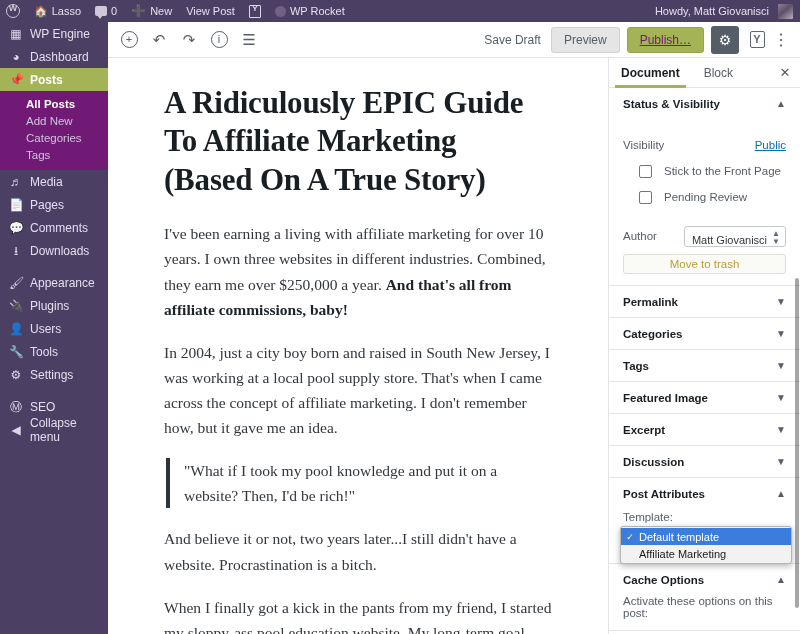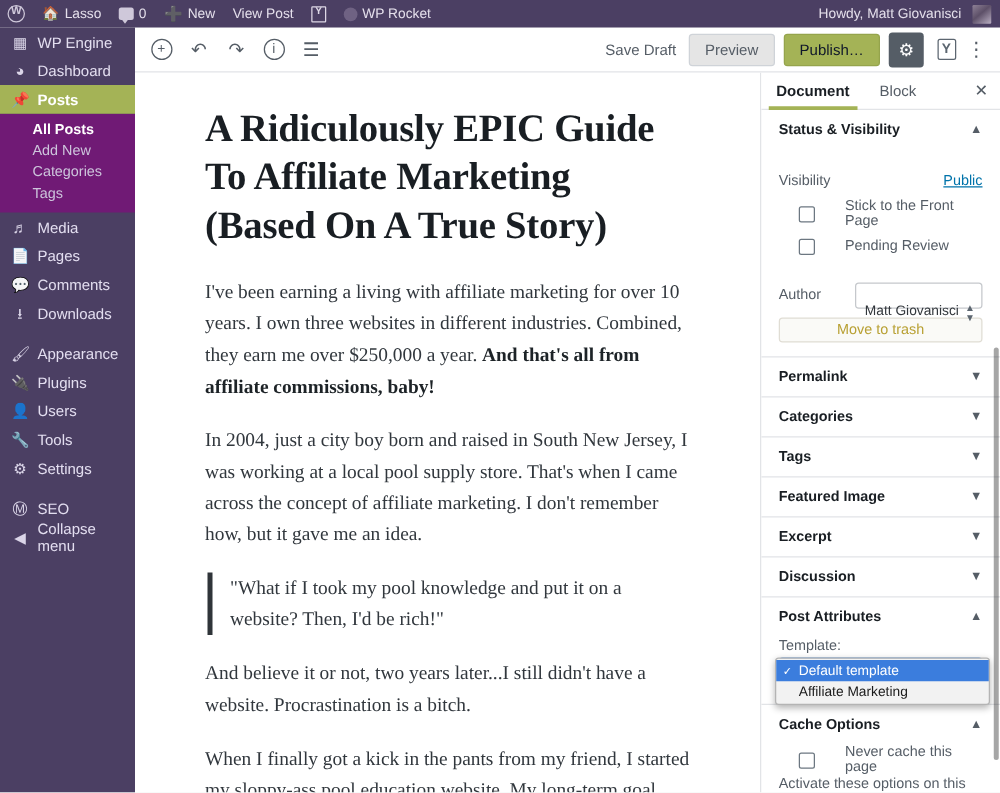--- a/index.html
+++ b/index.html
@@ -117,24 +117,25 @@
     font-size: 12px; color: #555d66; padding: 0 10px; height: 30px;
     display:flex; align-items:center;
   }
   .btn-preview {
     font-size: 12px; color: #555d66; background: #e5e5e5;
     border: 1px solid #cfd3d8; border-radius: 3px;
     height: 26px; padding: 0 12px; display:flex; align-items:center;
     margin-right: 7px;
   }
   .btn-publish {
-    font-size: 12px; color: #0f172a; background: #a4b356;
+    font-size: 12px; color: #701a75; background: #a4b356;
     border: 1px solid #95a44c; border-radius: 3px;
     height: 26px; padding: 0 12px; display:flex; align-items:center;
     margin-right: 7px;
+    text-decoration: underline;
   }
   .btn-gear {
     width: 28px; height: 28px; background: #555d66; border-radius: 3px;
     display:flex;align-items:center;justify-content:center;
     color:#fff; font-size: 14px; margin-right: 5px;
   }
   .btn-yoast {
     width: 26px; height: 28px; display:flex;align-items:center;justify-content:center;
   }
   .yoast-box {
@@ -205,30 +206,30 @@
   }
   .panel-head .grow { flex: 1; }
   .chev { color:#555d66; font-size: 10px; }
   .panel-body { padding: 0 14px 11px 14px; }
   .row {
     display: flex; align-items: center; height: 26px;
     font-size: 11.5px; color: #555d66; margin-top: 13px;
   }
   .row .grow { flex: 1; }
   .link-blue { color: #0073aa; text-decoration: underline; font-size: 11.5px; }
-  .cbrow { display:flex; align-items:center; gap: 24px; height: 26px; padding-left: 16px; }
+  .cbrow { display:flex; align-items:center; gap: 12px; height: 26px; padding-left: 16px; }
   .cbox {
     width: 13px; height: 13px; border: 1.5px solid #6c7781;
     border-radius: 2px; background: #fff; flex: 0 0 13px;
   }
   .cblabel { font-size: 11.5px; color: #555d66; }
   .select-box {
     border: 1px solid #c5c8cc; border-radius: 3px; background: #fff;
-    height: 21px; padding: 16px 5px 0 7px; font-size: 11px; color: #32373c;
-    display: flex; align-items: flex-start; gap: 5px;
+    height: 21px; padding: 4px 5px 0 7px; font-size: 11px; color: #32373c;
+    display: flex; align-items: flex-end; gap: 5px;
   }
   .sel-arrows { font-size: 8px; line-height: 8px; color:#5c6670; }
   .btn-trash {
     width: 100%; height: 20px; border: 1px solid #e0ddd4; border-radius: 3px;
     background: #fafaf7; color: #b8a033; font-size: 11.5px;
     display:flex; align-items:center; justify-content:center; margin-top: 5px;
   }
   .tmpl-label { font-size: 11.5px; color: #555d66; padding-top: 2px; }
 
   
@@ -519,24 +520,20 @@
         </div>
       </div>
 
       <div class="panel">
         <div class="panel-head">
           <span>Cache Options</span>
           <span class="grow"></span>
           <span class="chev">▲</span>
         </div>
         <div class="panel-body">
-          <div class="cbrow">
-            <span class="cbox"></span>
-            <span class="cblabel">Never cache this page</span>
-          </div>
           <div class="cblabel">Activate these options on this post:</div>
         </div>
       </div>
 
     </div>
 
     <div class="sb-track">
       <div class="sb-thumb" style="top:220px;height:330px;"></div>
     </div>
   </div>

